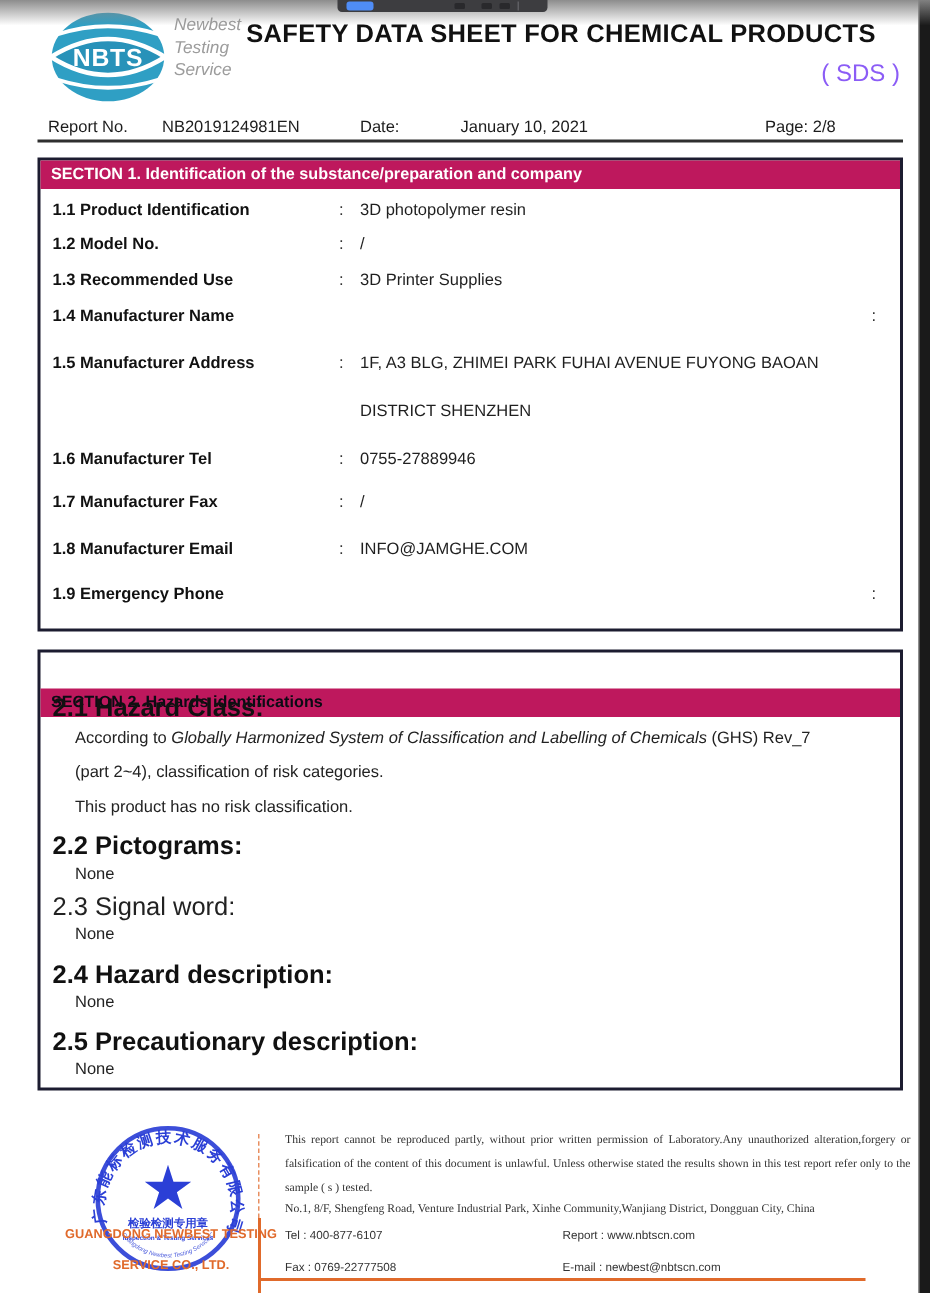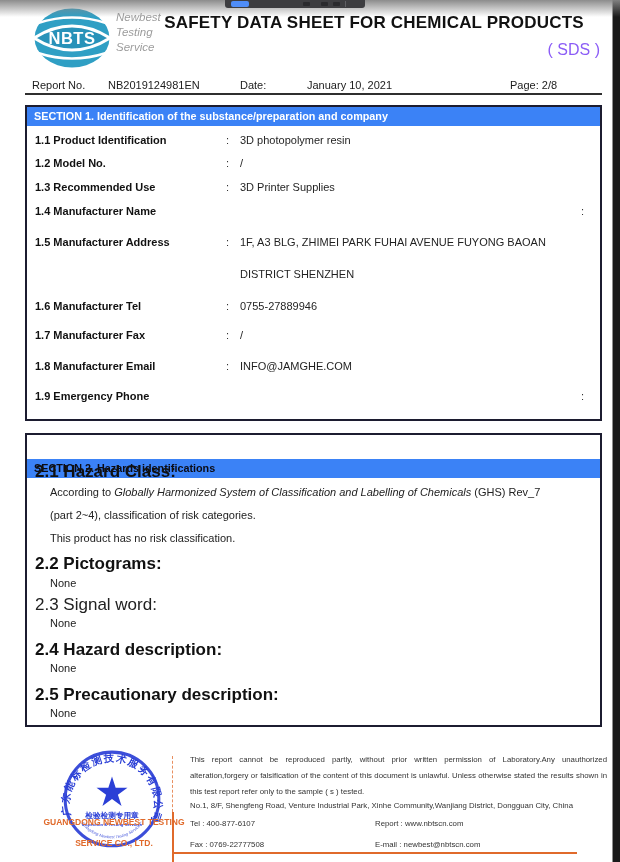--- a/index.html
+++ b/index.html
@@ -24,40 +24,40 @@
   .doc-subtitle { position:absolute; left:148px; top:41px; width:452px; text-align:right; font-size:16px; font-weight:normal; color:#8b5cf6; }
 
   
   .rinfo { position:absolute; font-size:11px; color:#1c1c1c; top:79px; white-space:nowrap; }
   .rule { position:absolute; left:25px; top:93px; width:577px; height:2px; background:#2f2f2f; }
 
   
   .sec-box { position:absolute; left:25px; width:577px; border:2px solid #1c1c30; background:#fff; }
   .sec1 { top:105px; height:316px; }
   .sec2 { top:433px; height:294px; }
-  .sec-head { height:19px; line-height:19px; background:#3b82f6; font-size:10.8px; font-weight:bold; padding-left:7px; white-space:nowrap; }
+  .sec-head { height:19px; line-height:19px; background:#be185d; font-size:10.8px; font-weight:bold; padding-left:7px; white-space:nowrap; }
   .sec-head.white { color:#ffffff; }
   .sec-head.dark { color:#0b0b14;margin-top:24px; }
 
   .s1row { position:absolute; left:8px; width:560px; display:flex; font-size:11px;justify-content:space-between; }
   .s1row .lab { width:191px; font-weight:bold; color:#111; white-space:nowrap; }
   .s1row .sep { width:14px; color:#333; }
   .s1row .val { flex:1; color:#1f1f1f; white-space:nowrap; }
   .addr2 { position:absolute; left:213px; font-size:11px; color:#1f1f1f; white-space:nowrap; }
 
   .s2lab { position:absolute; left:8px; font-size:17px; font-weight:bold; color:#111; white-space:nowrap; }
   .s2lab.plain { font-weight:normal; color:#222; }
   .s2txt { position:absolute; left:23px; font-size:11px; color:#222; white-space:nowrap; }
   .s2txt .it { font-style:italic; }
 
   
   .stamp-svg { position:absolute; left:56px; top:748px; }
   .stamp-co { position:absolute; left:28px; top:817px; width:172px; text-align:center; color:#e06a2b; font-weight:bold; font-size:8.5px; line-height:10px; }
   .stamp-co .l2 { margin-top:11px; }
-  .f-small { position:absolute; left:190px; width:417px; font-size:7.8px; color:#333; }
+  .f-small { position:absolute; left:190px; width:417px; font-size:7.8px; color:#333;font-family:Liberation Serif, serif; }
   .disclaimer { top:752px; line-height:15.8px; text-align:justify; }
   .f-address { top:801px; white-space:nowrap; }
   .f-cell { position:absolute; font-size:7.8px; color:#333; white-space:nowrap; }
   .v-orange-dash { position:absolute; left:172px; top:756px; height:56px; width:0; border-left:1px dashed rgba(224,106,43,.75); }
   .v-orange { position:absolute; left:172px; top:812px; height:50px; width:1.5px; background:#e06a2b; }
   .h-orange { position:absolute; left:172px; top:852px; width:405px; height:1.5px; background:#e06a2b; }
 </style>
 </head>
 <body>
 

